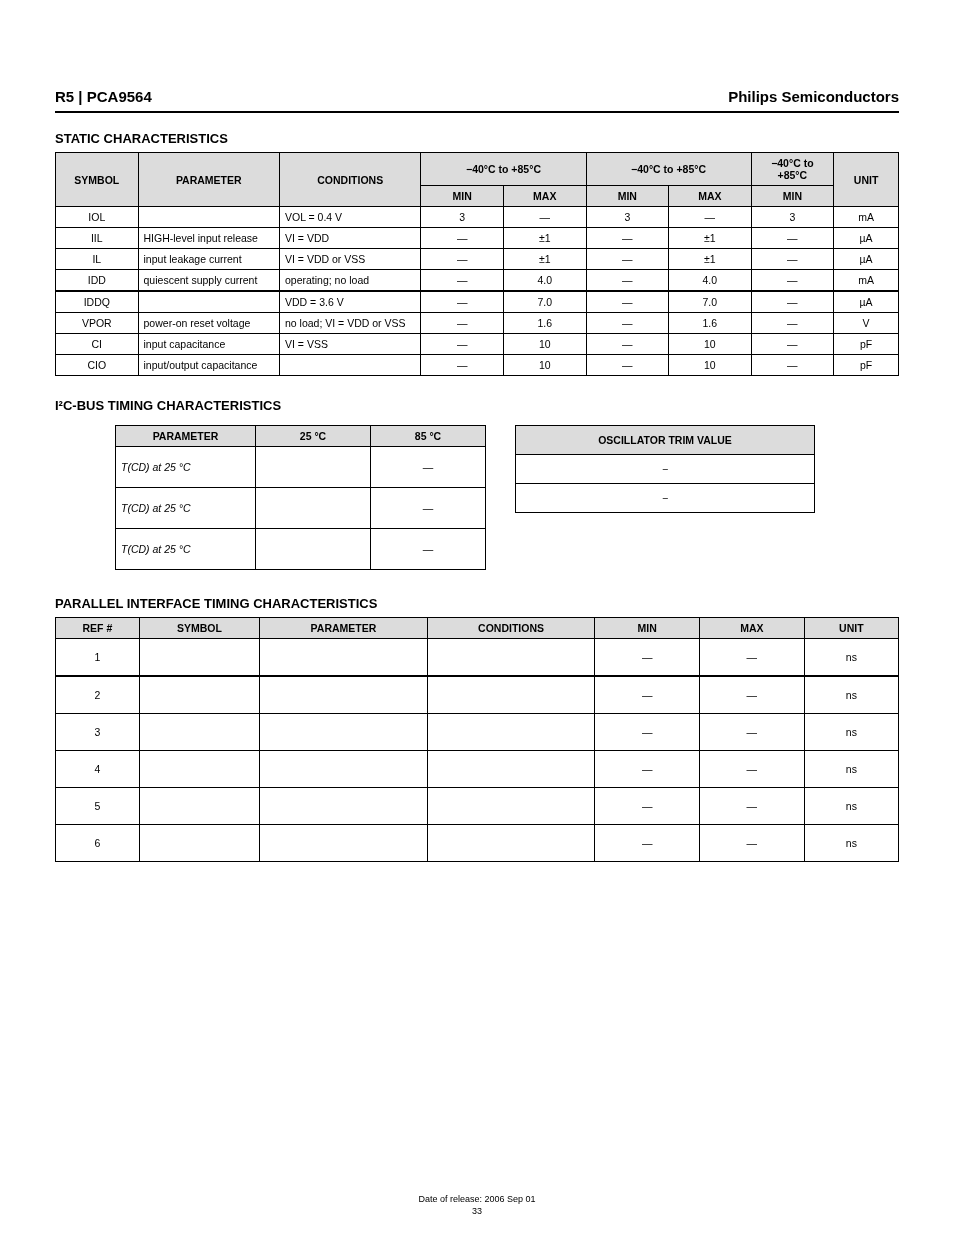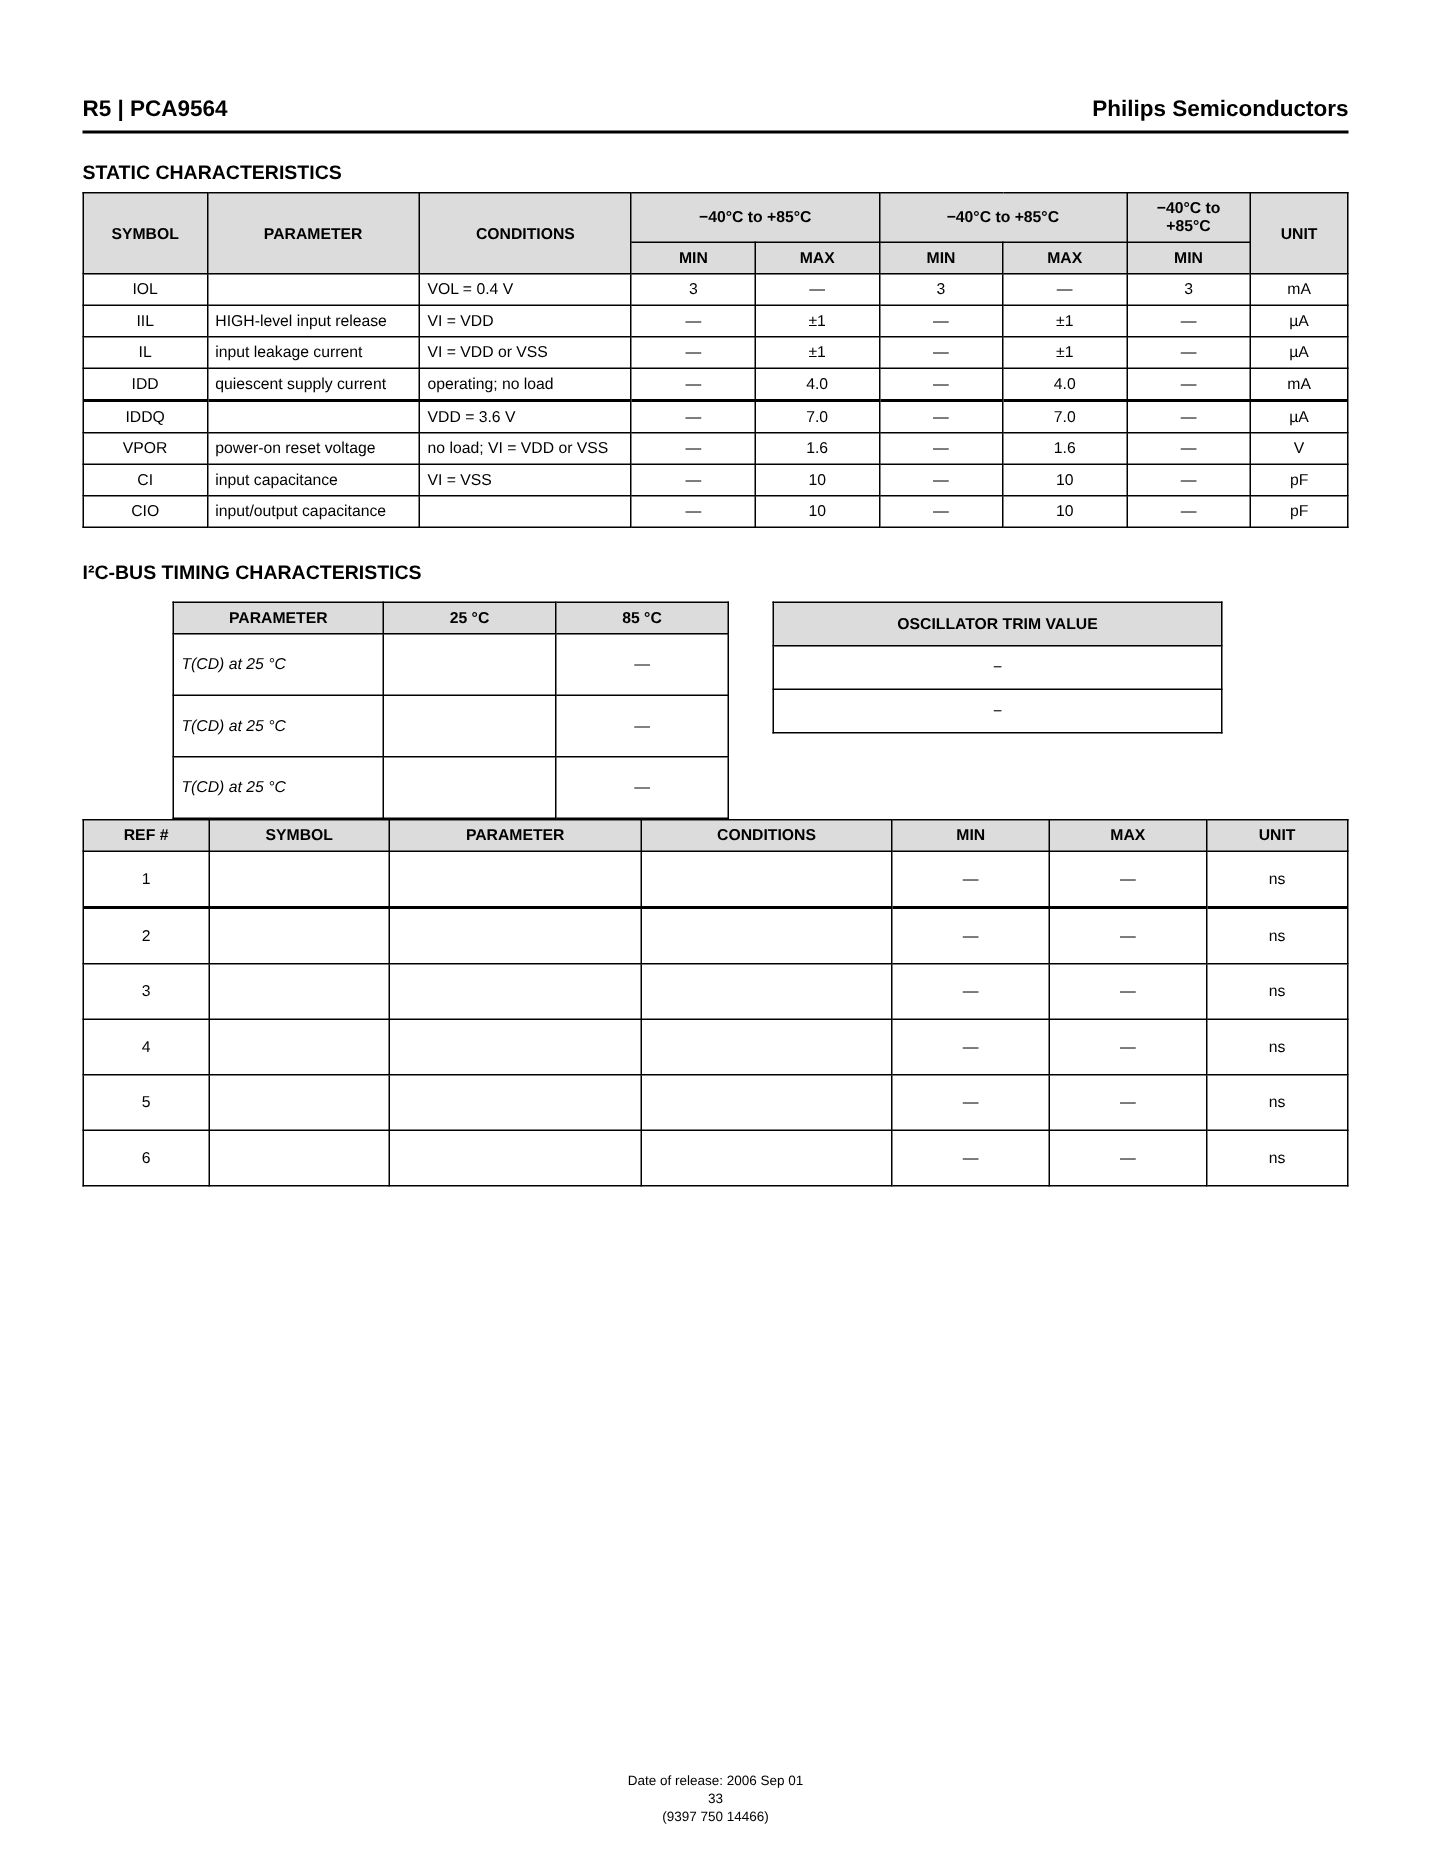--- a/index.html
+++ b/index.html
@@ -7,21 +7,21 @@
     padding: 0;
     background: #ffffff;
     font-family: Arial, Helvetica, sans-serif;
     color: #000;
     font-size: 11px;
   }
   .page {
     width: 954px;
     min-height: 1235px;
     margin: 0 auto;
-    padding: 64px 55px 40px 55px;
+    padding: 88px 55px 40px 55px;
     box-sizing: border-box;
     position: relative;
   }
   .doc-header {
     display: flex;
     justify-content: space-between;
     font-size: 15px;
     font-weight: bold;
     border-bottom: 2px solid #000;
     padding-bottom: 6px;
@@ -257,20 +257,21 @@
               <td class="ctr">−</td>
             </tr>
             <tr>
               <td class="ctr">−</td>
             </tr>
           </tbody>
       </table>
     </div>
   </div>
 
+  <div class="section-title" style="margin-top:26px">PARALLEL INTERFACE TIMING CHARACTERISTICS</div>
 
   <table class="t4">
     <colgroup>
       <col style="width:80px">
         <col style="width:115px">
         <col style="width:160px">
       <col style="width:160px">
         <col style="width:100px">
         <col style="width:100px">
         <col style="width:90px">
@@ -340,16 +341,15 @@
           <td class="ctr">—</td>
           <td class="ctr">—</td>
           <td class="ctr">ns</td>
         </tr>
       </tbody>
   </table>
 
   <div class="footer">
     <div>Date of release: 2006 Sep 01</div>
     <div>33</div>
-    <div>(9397 750 14466)</div>
   </div>
 
 </div>
 
 </body></html>

